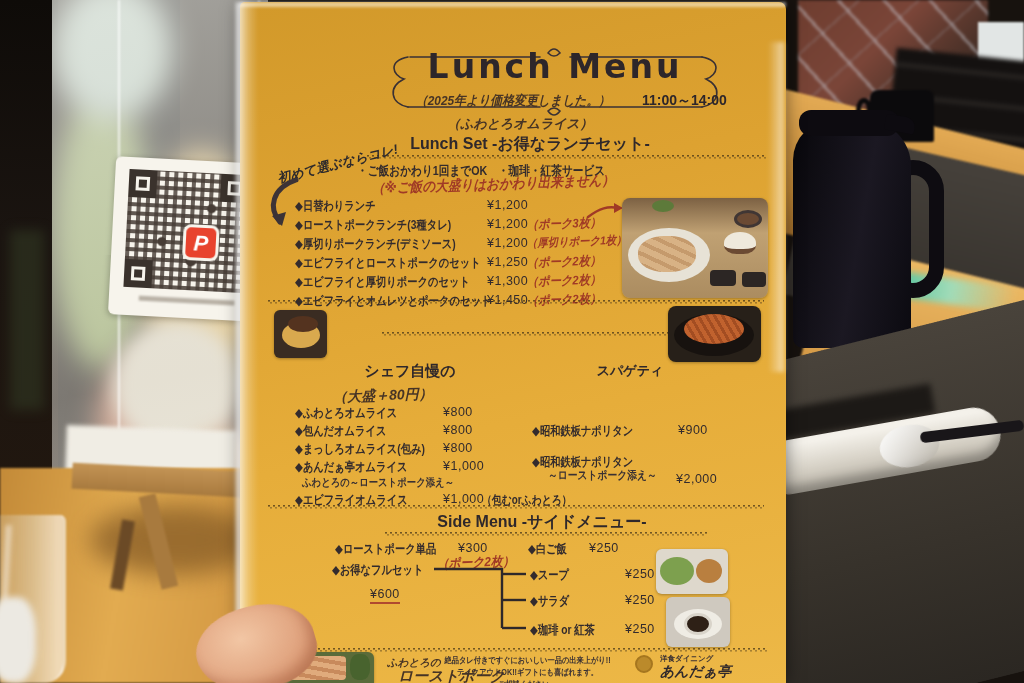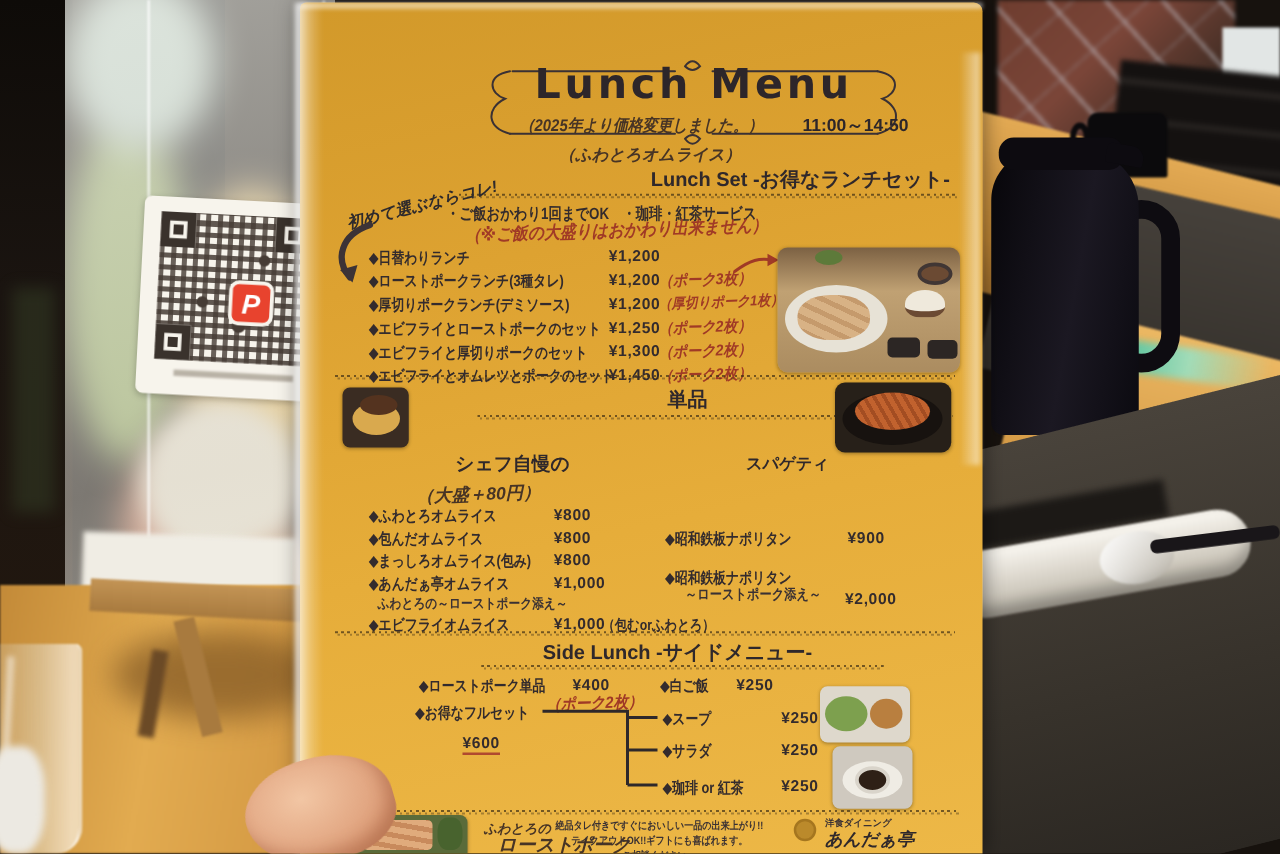--- a/index.html
+++ b/index.html
@@ -99,21 +99,21 @@
   
   .menu{left:240px;top:2px;width:546px;height:681px;z-index:20;border-radius:5px 7px 0 0;
     background:linear-gradient(168deg,#d2992a 0%,#dda231 30%,#e6ad3a 60%,#edb847 100%);
     box-shadow:0 0 18px rgba(0,0,0,.5);}
   .menu .glareL{left:-4px;top:0;width:22px;height:681px;
     background:linear-gradient(90deg,rgba(255,255,255,.85),rgba(255,255,255,.25) 55%,transparent);filter:blur(2px);}
   .menu .glareR{left:528px;top:40px;width:16px;height:330px;
     background:linear-gradient(90deg,transparent,rgba(255,255,255,.55));filter:blur(2px);}
   .menu .glareTop{left:0;top:0;width:546px;height:5px;background:rgba(255,255,255,.5);filter:blur(1.5px);}
   .nm{font-weight:bold;font-size:12.5px;color:#332b2d;transform:scaleX(.82);transform-origin:left;white-space:nowrap;}
-  .pr{font-weight:bold;font-size:12.5px;color:#332b2d;letter-spacing:.5px;white-space:nowrap;}
+  .pr{font-weight:normal;font-size:12.5px;color:#332b2d;letter-spacing:.5px;white-space:nowrap;}
   .hw{color:#a03a26;font-size:12.5px;font-weight:bold;font-style:italic;transform:rotate(-2deg) scaleX(.9);transform-origin:left;white-space:nowrap;}
   .hwk{color:#473425;font-weight:bold;font-style:italic;white-space:nowrap;}
   .row{left:0;width:546px;height:18px;}
   .sep{height:4px;background-image:
       repeating-linear-gradient(90deg,rgba(62,46,20,.7) 0 2px,transparent 2px 5px),
       repeating-linear-gradient(90deg,rgba(62,46,20,.4) 0 2px,transparent 2px 5px);
     background-size:100% 1.6px,100% 1.6px;background-position:0 0,2px 2.2px;background-repeat:no-repeat;}
 
   .titleFrame{left:140px;top:43px;width:350px;height:72px;}
   .titleTxt{left:0;top:2px;width:350px;text-align:center;font-size:33px;font-weight:bold;color:#2d262a;
@@ -242,25 +242,25 @@
           <path d="M30 12 H160 M190 12 H322"></path>
           <path d="M168 8 q6 -8 12 0 q-6 6 -12 0"></path>
           <path d="M28 62 H160 M190 62 H322"></path>
           <path d="M168 66 q6 8 12 0 q-6 -6 -12 0"></path>
           <path d="M28 12 C 8 16, 12 30, 24 34 C 8 42, 10 58, 28 62"></path>
           <path d="M322 12 C 342 16, 338 30, 326 34 C 342 42, 340 58, 322 62"></path>
         </g>
       </svg>
       <div class="titleTxt">Lunch Menu</div>
       <div class="priceNote hwk" style="font-size:13.5px;transform:scaleX(.88);">（2025年より価格変更しました。）</div>
-      <div class="hours">11:00～14:50</div>
+      <div class="hours">11:00～14:00</div>
     </div>
     <div class="taxNote hwk">（ふわとろオムライス）</div>
 
-    <div class="secHead" style="left:60px;top:132px;width:460px;text-align:right;">Lunch Set -お得なランチセット-</div>
+    <div class="secHead" style="left:60px;top:132px;width:460px;">Lunch Set -お得なランチセット-</div>
     <div class="sep" style="left:127px;top:153px;width:400px;"></div>
     <div class="nm" style="left:117px;top:160px;font-size:13px;">・ご飯おかわり1回までOK　・珈琲・紅茶サービス</div>
     <div class="hw" style="left:132px;top:178px;font-size:14px;">（※ご飯の大盛りはおかわり出来ません）</div>
     <div class="hwk" style="left:36px;top:153px;font-size:13px;transform:rotate(-14deg);color:#2e2a2c;">初めて選ぶならコレ!</div>
     <svg style="left:26px;top:176px;" width="38" height="58" viewBox="0 0 38 58">
       <path d="M30 2 C 6 10, 2 30, 14 44" stroke="#3c3336" stroke-width="5" fill="none" stroke-linecap="round"></path>
       <path d="M6 38 L16 48 L20 34 Z" fill="#3c3336"></path>
     </svg>
 
     <div class="row" style="top:196px">
@@ -300,21 +300,20 @@
       <div class="lp-plate"></div>
       <div class="lp-greens"></div>
       <div class="lp-pork" style="left:16px;top:38px;"></div>
       <div class="lp-rice"></div>
       <div class="lp-soup"></div>
       <div class="lp-dish1"></div>
       <div class="lp-dish2"></div>
     </div>
 
     <div class="sep" style="left:28px;top:298px;width:496px;"></div>
-    <div class="secHead" style="left:120px;top:308px;width:380px;">単品</div>
     <div class="sep" style="left:142px;top:330px;width:380px;"></div>
     <div class="photo omu-photo">
       <div class="omu-egg"></div>
       <div class="omu-sauce"></div>
     </div>
     <div class="photo nap-photo">
       <div class="nap-plate"></div>
       <div class="nap-noodle"></div>
     </div>
     <div class="secHead" style="left:110px;top:360px;width:120px;font-size:15px;">シェフ自慢の</div>
@@ -348,26 +347,26 @@
       <span class="nm" style="left:292px">◆昭和鉄板ナポリタン</span>
       <span class="pr" style="left:438px">¥900</span>
     </div>
     <div class="row" style="top:452px">
       <span class="nm" style="left:292px">◆昭和鉄板ナポリタン</span>
     </div>
     <div class="small" style="left:308px;top:466px;font-size:11.5px;">～ローストポーク添え～</div>
     <div class="pr" style="left:436px;top:470px;">¥2,000</div>
 
     <div class="sep" style="left:28px;top:503px;width:496px;"></div>
-    <div class="secHead" style="left:112px;top:510px;width:380px;">Side Lunch -サイドメニュー-</div>
+    <div class="secHead" style="left:112px;top:510px;width:380px;">Side Menu -サイドメニュー-</div>
     <div class="sep" style="left:145px;top:530px;width:322px;"></div>
 
     <div class="row" style="top:539px">
       <span class="nm" style="left:95px">◆ローストポーク単品</span>
-      <span class="pr" style="left:218px">¥400</span>
+      <span class="pr" style="left:218px">¥300</span>
     </div>
     <div class="hw" style="left:197px;top:553px;font-size:13px;">（ポーク2枚）</div>
     <div class="row" style="top:560px">
       <span class="nm" style="left:92px">◆お得なフルセット</span>
     </div>
     <div class="pr" style="left:130px;top:585px;border-bottom:2.5px solid #b0492f;padding-bottom:1px;">¥600</div>
 
     <svg style="left:190px;top:545px;" width="100" height="88" viewBox="0 0 100 88">
       <g stroke="#2e282a" stroke-width="2.4" fill="none">
         <path d="M4 22 H72 V81"></path>

